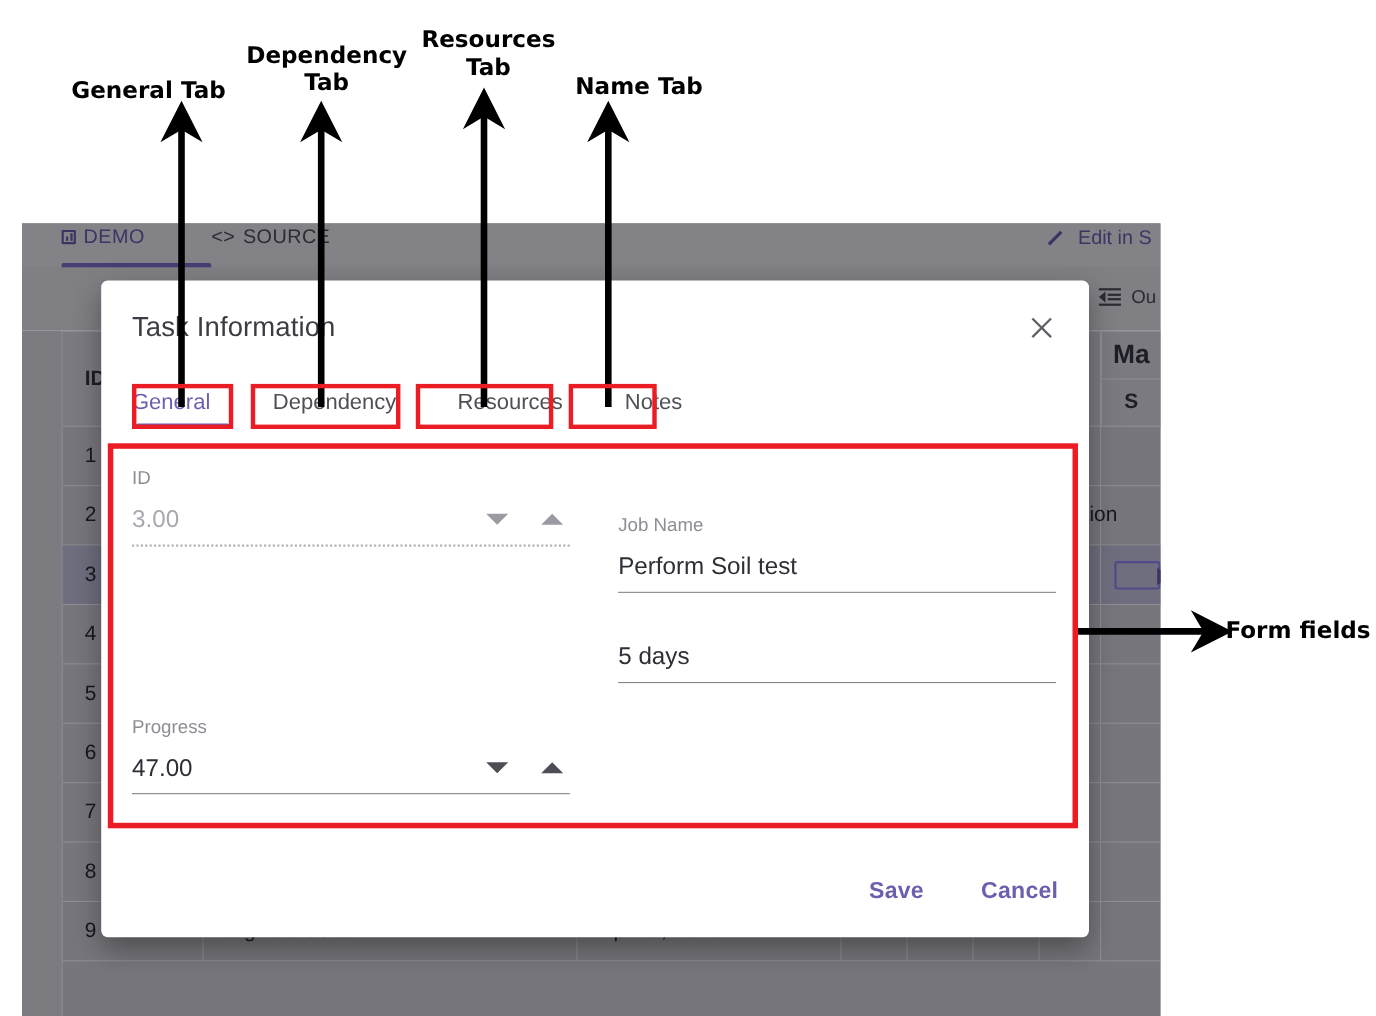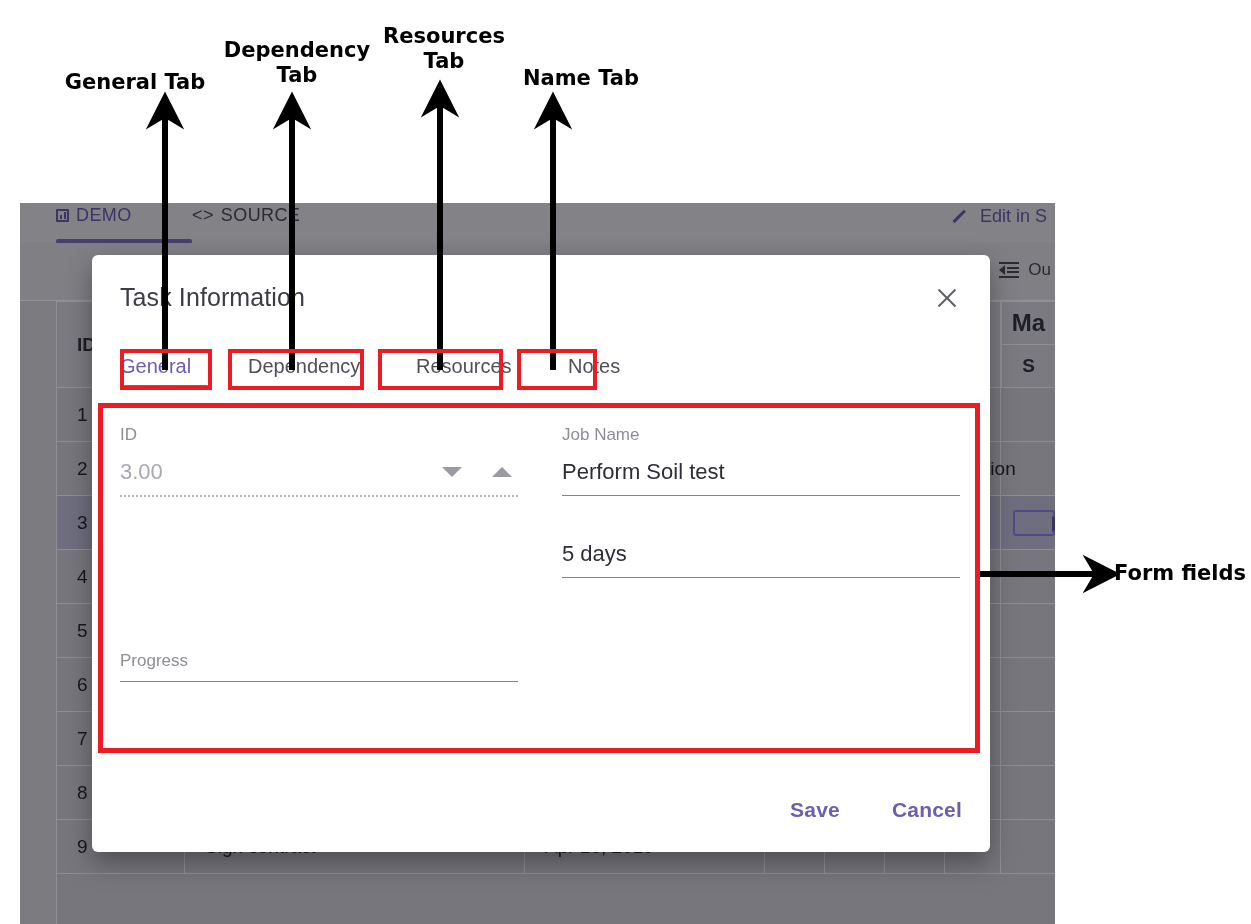--- a/index.html
+++ b/index.html
@@ -298,21 +298,21 @@
     position: absolute;
     left: 28px; top: 160px;
     width: 842px;
     height: 330px;
   }
   .field {
     position: absolute;
     width: 398px;
   }
   .field.c-left  { left: 0; }
-  .field.c-right { left: 442px; }
+  .field.c-right { left: 442px; margin-top: 43px; }
   .field.r1 { top: 10px; }
   .field.r2 { top: 122px; }
   .field.r3 { top: 236px; }
 
   .f-label {
     font-size: 17px;
     color: #8d8d95;
     margin-bottom: 10px;
     display: block;
   }
@@ -610,20 +610,27 @@
 
       <div class="field c-right r2">
         <div class="f-row">
           <span class="f-value">5 days</span>
         </div>
         <div class="f-underline"></div>
       </div>
 
       <div class="field c-left r3">
         <span class="f-label">Progress</span>
+        <div class="f-row">
+          <span class="f-value">47.00</span>
+          <span class="spin">
+            <span class="caret dark down"></span>
+            <span class="caret dark up"></span>
+          </span>
+        </div>
         <div class="f-underline"></div>
       </div>
 
     </div>
 
     <div class="dlg-actions">
       <span class="dlg-btn">Save</span>
       <span class="dlg-btn">Cancel</span>
     </div>
   </div>

